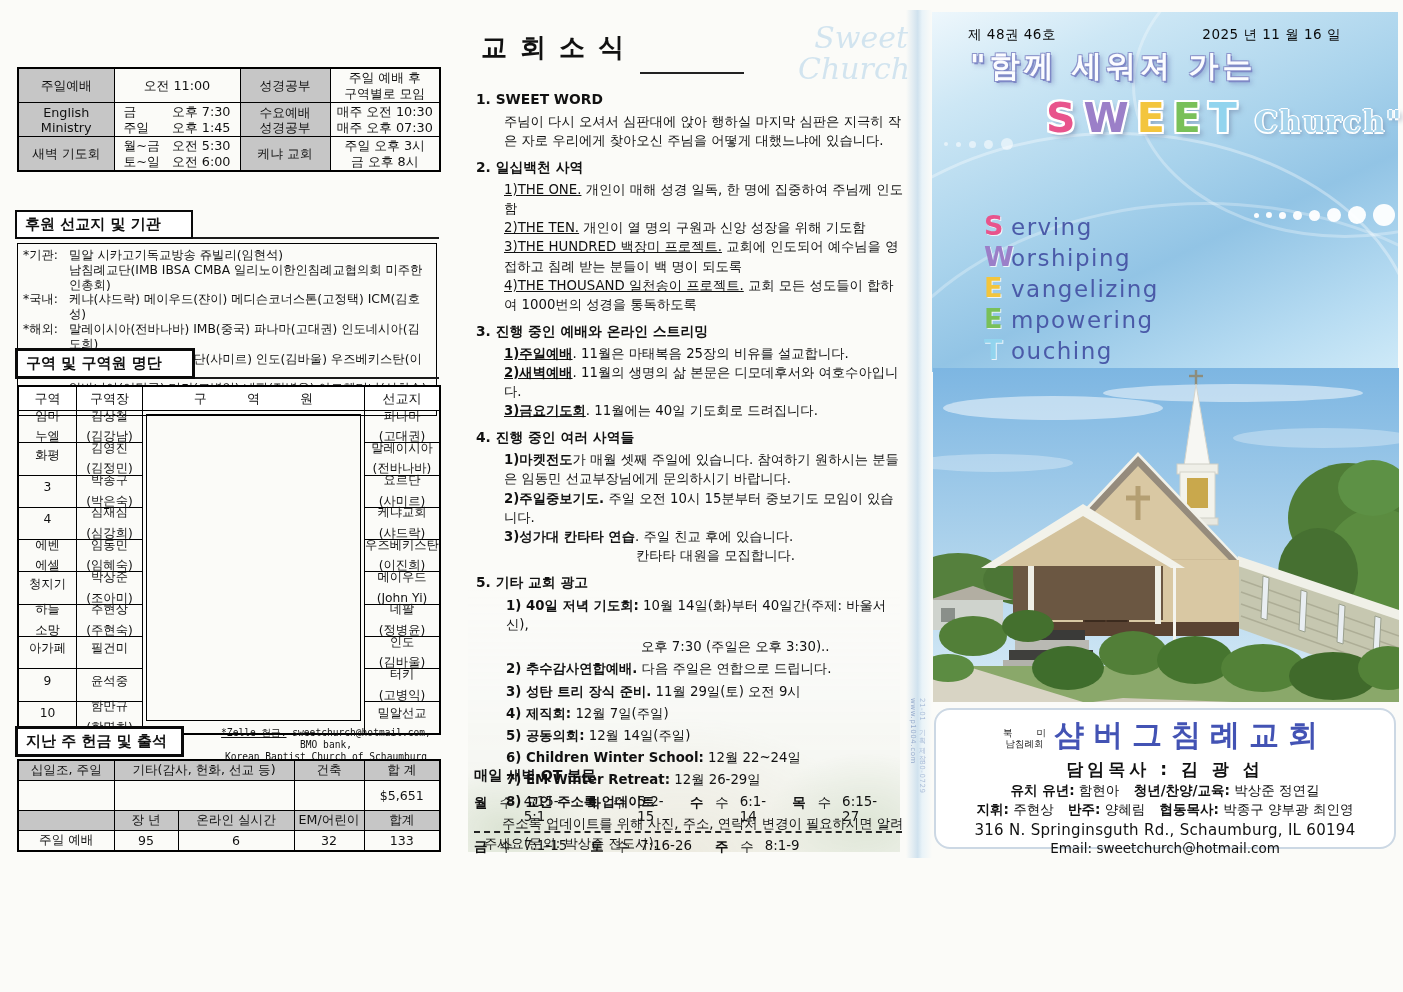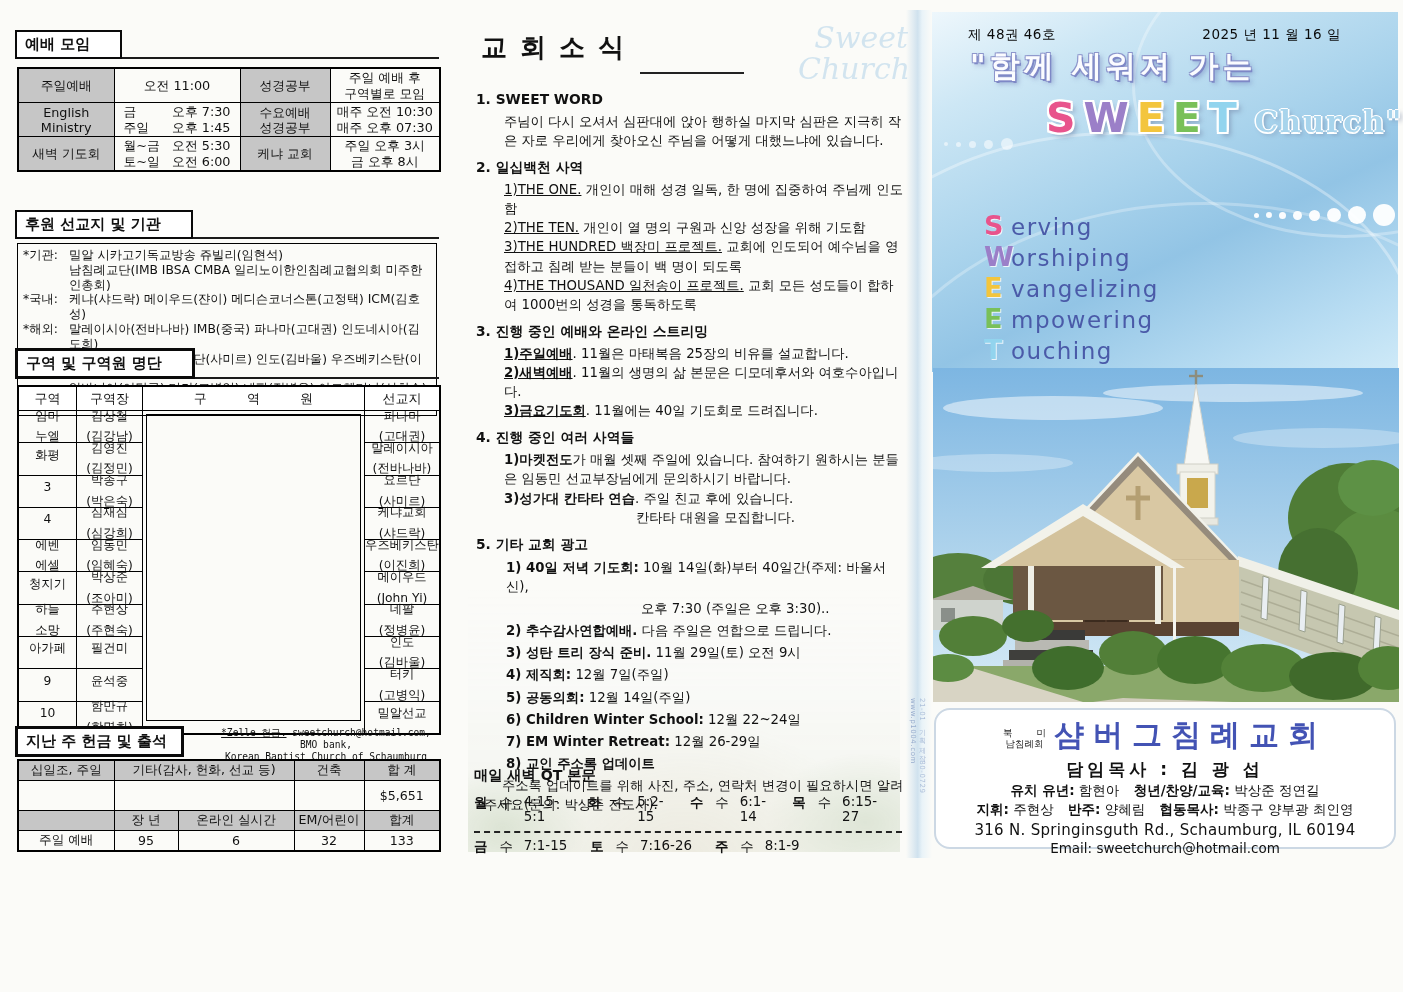--- a/index.html
+++ b/index.html
@@ -136,23 +136,20 @@
   .telline{font-size:13.5px;margin-top:1px;}
   .telline .tel{font-weight:bold;}
   .link{color:#7030a0;text-decoration:underline;font-weight:bold;margin-left:7px;cursor:pointer;}
   .email{font-size:13.5px;margin-top:1px;}
 </style>
 </head>
 <body>
 
 <div class="panel-left">
 
-  <div class="sec-head" style="top:2px;">
-    <span class="tbox">예배 모임</span>
-  </div>
 
   <table class="wtab">
     <colgroup>
         <col style="width:96px">
         <col style="width:126px">
         <col style="width:90px">
         <col style="width:110px">
       </colgroup>
     <tbody>
         <tr>
@@ -535,20 +532,23 @@
         </div>
       </div>
 
     <div class="nhead">4. 진행 중인 여러 사역들</div>
     <div class="i4">
 
         <div class="sub">
           <span class="lead">1)마켓전도</span><span>가 매월 셋째 주일에 있습니다. 참여하기 원하시는 분들은 임동민 선교부장님에게 문의하시기 바랍니다.</span>
         </div>
 
+        <div class="sub">
+          <span class="lead">2)주일중보기도.</span><span> 주일 오전 10시 15분부터 중보기도 모임이 있습니다.</span>
+        </div>
 
         <div class="sub">
           <span class="lead">3)성가대 칸타타 연습</span><span>. 주일 친교 후에 있습니다.</span>
         </div>
 
         <div class="sub cont">
           <span class="lead"></span><span>칸타타 대원을 모집합니다.</span>
         </div>
       </div>
 

